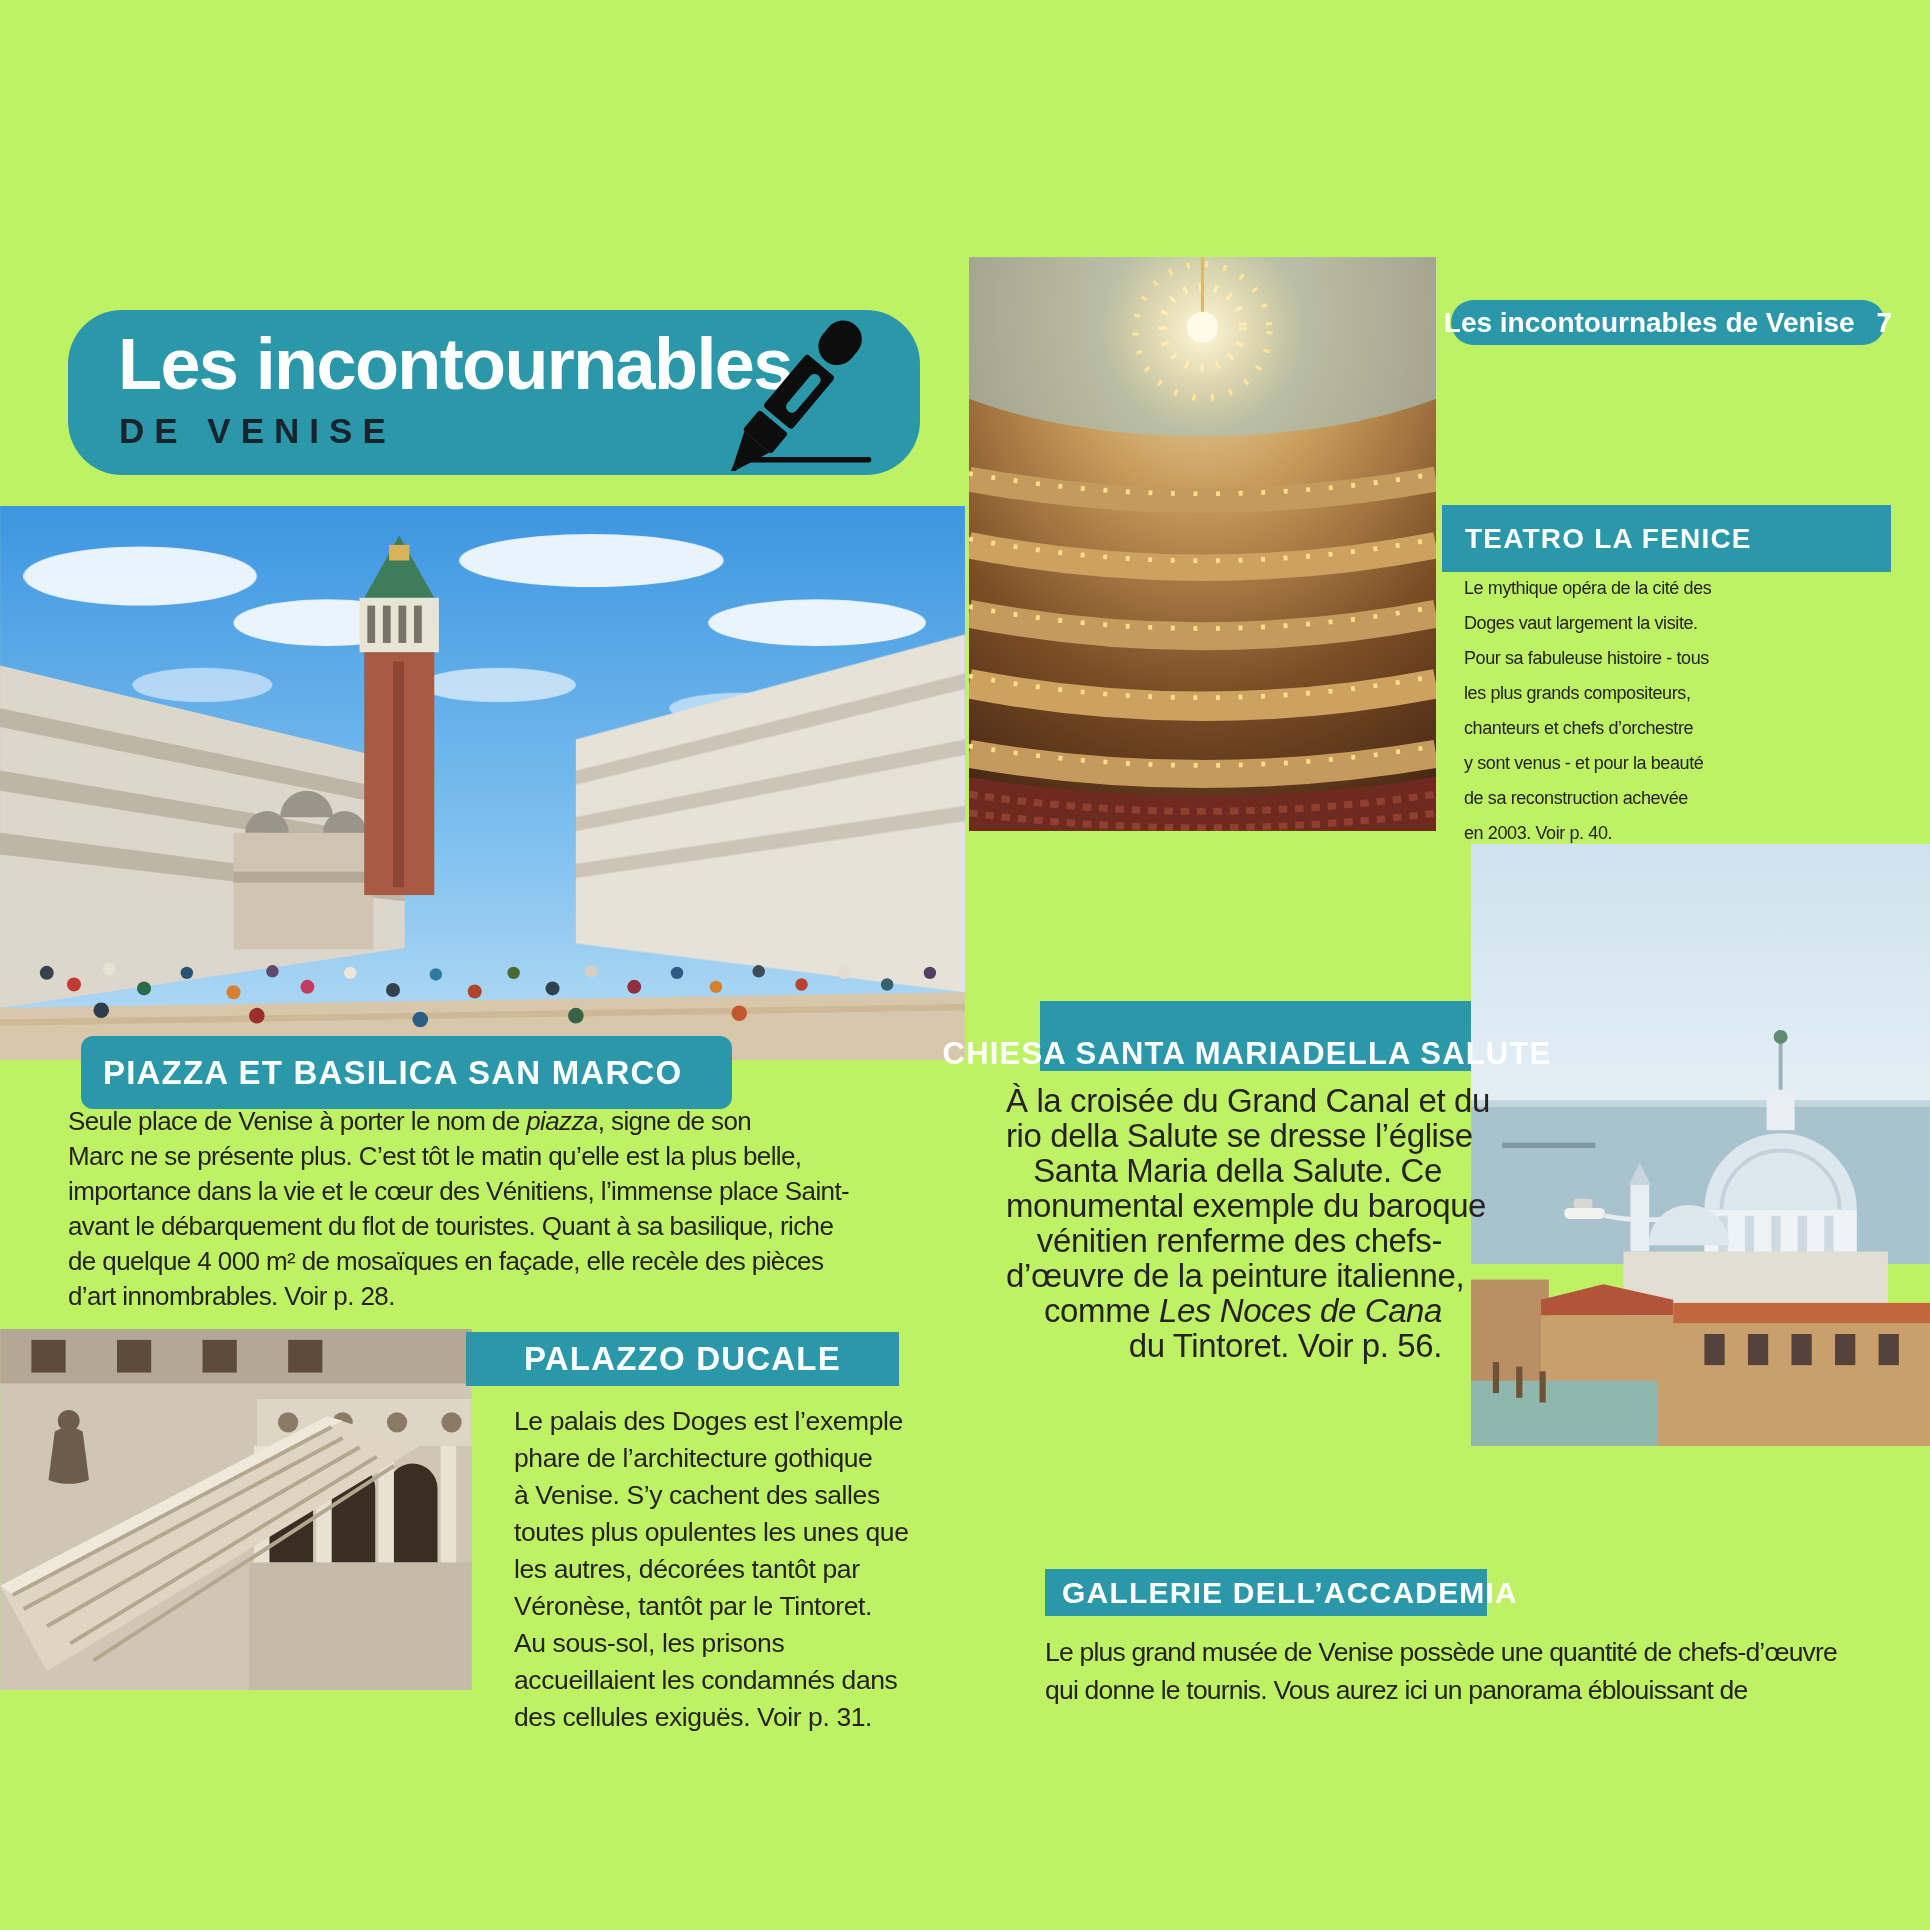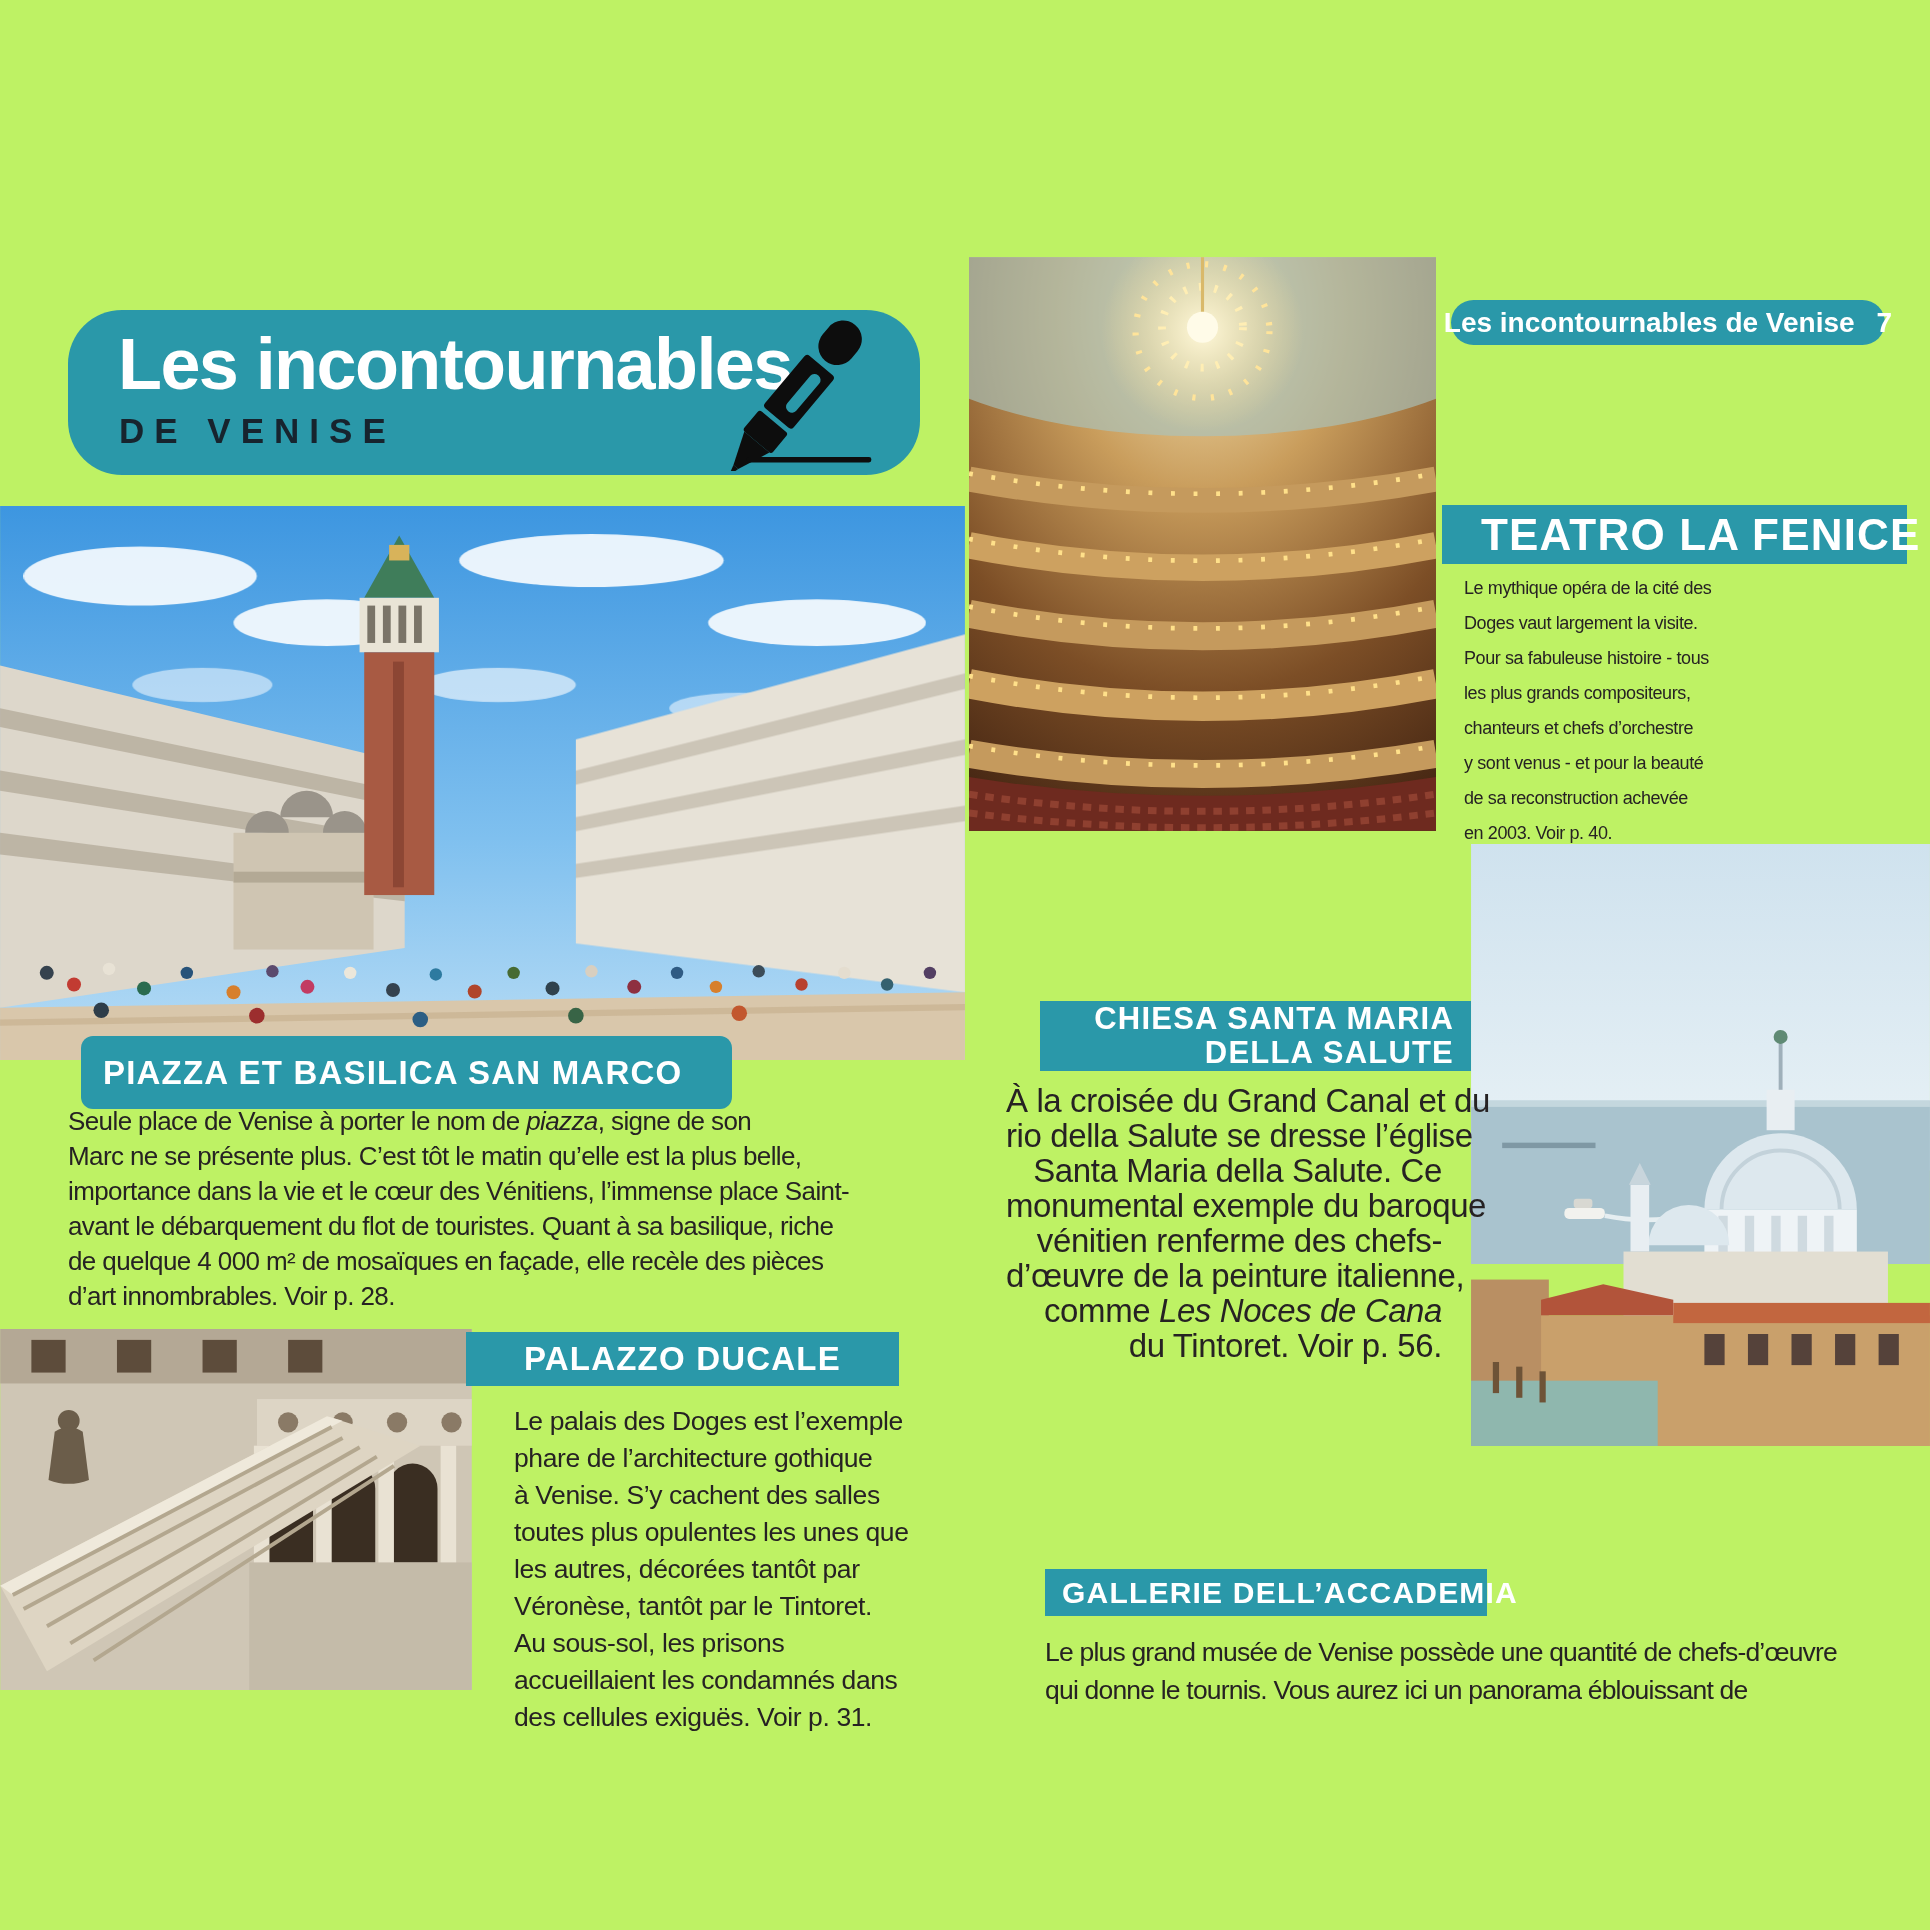--- a/index.html
+++ b/index.html
@@ -41,24 +41,24 @@
   .photo-sanmarco{left:0;top:506px;width:965px;height:554px;}
   .photo-fenice{left:969px;top:257px;width:467px;height:574px;}
   .photo-salute{left:1471px;top:844px;width:459px;height:602px;}
   .photo-palazzo{left:0;top:1329px;width:472px;height:361px;}
   
   .bar{
     background:var(--teal);color:#fff;font-weight:bold;z-index:2;
     display:flex;align-items:center;letter-spacing:1.2px;white-space:nowrap;
   }
   .bar-piazza{left:81px;top:1036px;width:629px;height:73px;font-size:33px;padding-left:22px;border-radius:12px;}
-  .bar-teatro{left:1442px;top:505px;width:426px;height:59px;font-size:44px;padding-left:39px;}
+  .bar-teatro{left:1442px;top:505px;width:426px;height:67px;font-size:28px;padding-left:23px;}
   .bar-chiesa{
     left:1040px;top:1001px;width:414px;height:70px;font-size:31px;
-    flex-direction:column;align-items:flex-end;justify-content:center;
+    align-items:flex-end;justify-content:center;
     padding-right:17px;line-height:34px;
   }
   .bar-palazzo{left:466px;top:1332px;width:433px;height:54px;font-size:33px;justify-content:center;}
   .bar-gallerie{left:1045px;top:1569px;width:425px;height:47px;font-size:30px;padding-left:17px;}
   
   .body{z-index:2;color:var(--ink);}
   .body .tl{white-space:nowrap;}
   .para-piazza{left:68px;top:1104px;font-size:26px;letter-spacing:-0.6px;line-height:35px;}
   .para-teatro{left:1464px;top:571px;font-size:18px;letter-spacing:-0.4px;line-height:35px;}
   .para-chiesa{left:1006px;top:1083px;width:436px;font-size:33px;letter-spacing:-0.4px;line-height:35px;text-align:right;}

